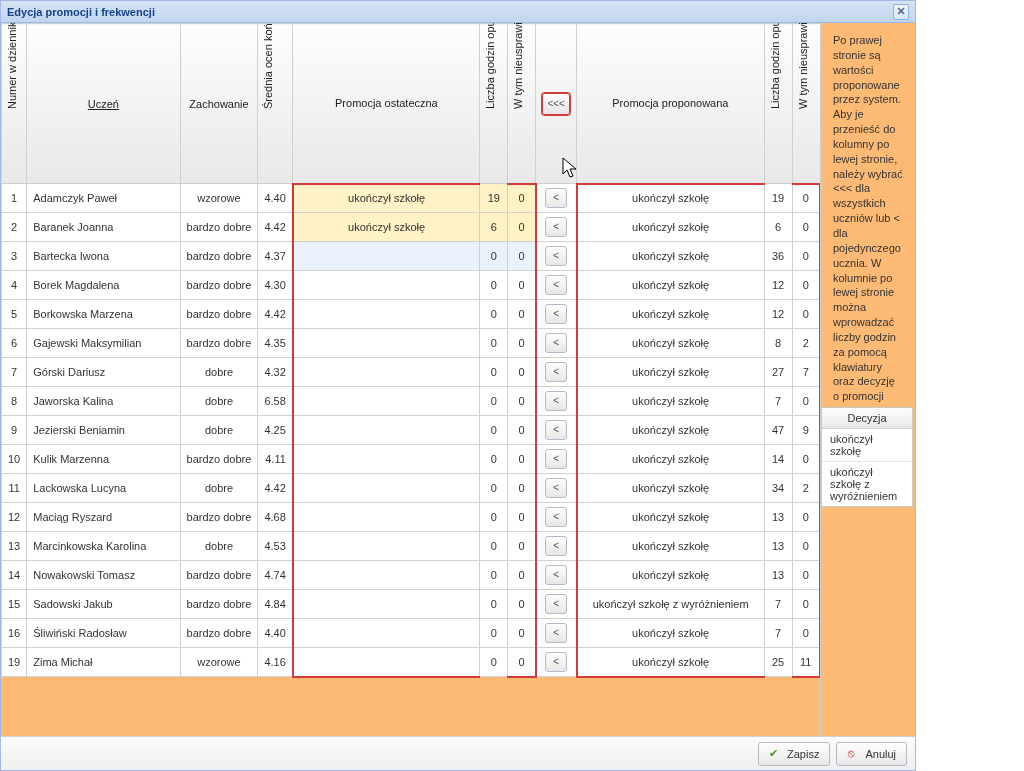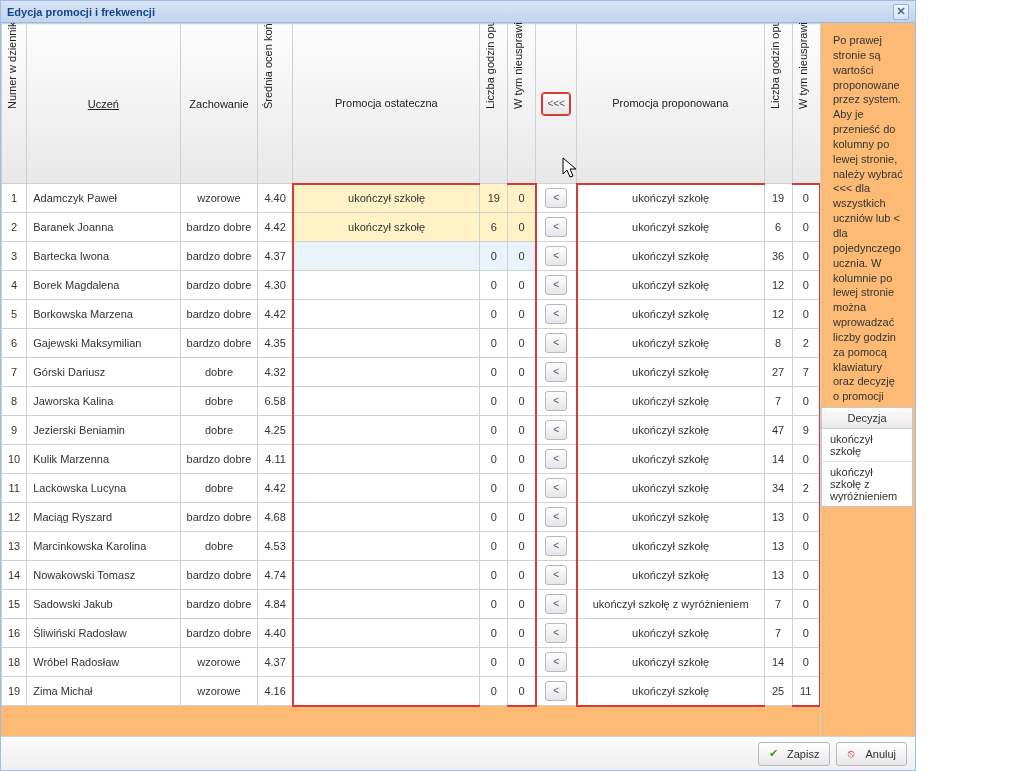--- a/index.html
+++ b/index.html
@@ -299,33 +299,20 @@
               <td class="avg">4.40</td>
               <td class="finaldec group-final " style="border-right:1px solid #d0d0d0"></td>
               <td class="lg ">0</td>
               <td class="wt group-final " style="border-left:1px solid #d0d0d0">0</td>
               <td class="btncell"><span class="minibtn">&lt;</span></td>
               <td class="propdec group-prop" style="border-right:1px solid #d0d0d0">ukończył szkołę</td>
               <td class="lg">7</td>
               <td class="wt group-prop" style="border-left:1px solid #d0d0d0">0</td>
             </tr>
             <tr>
-              <td class="num">18</td>
-              <td class="name">Wróbel Radosław</td>
-              <td class="zach">wzorowe</td>
-              <td class="avg">4.37</td>
-              <td class="finaldec group-final " style="border-right:1px solid #d0d0d0"></td>
-              <td class="lg ">0</td>
-              <td class="wt group-final " style="border-left:1px solid #d0d0d0">0</td>
-              <td class="btncell"><span class="minibtn">&lt;</span></td>
-              <td class="propdec group-prop" style="border-right:1px solid #d0d0d0">ukończył szkołę</td>
-              <td class="lg">14</td>
-              <td class="wt group-prop" style="border-left:1px solid #d0d0d0">0</td>
-            </tr>
-            <tr>
               <td class="num">19</td>
               <td class="name">Zima Michał</td>
               <td class="zach">wzorowe</td>
               <td class="avg">4.16</td>
               <td class="finaldec group-final " style="border-right:1px solid #d0d0d0"></td>
               <td class="lg ">0</td>
               <td class="wt group-final " style="border-left:1px solid #d0d0d0">0</td>
               <td class="btncell"><span class="minibtn">&lt;</span></td>
               <td class="propdec group-prop" style="border-right:1px solid #d0d0d0">ukończył szkołę</td>
               <td class="lg">25</td>

